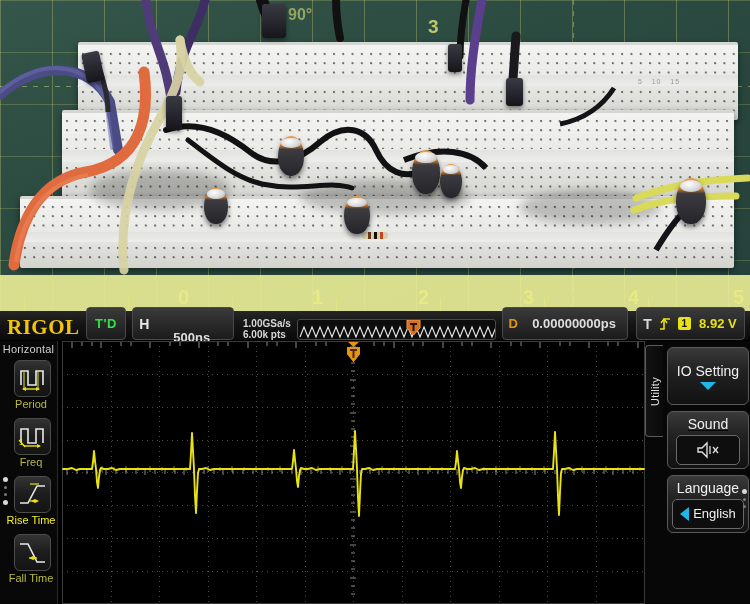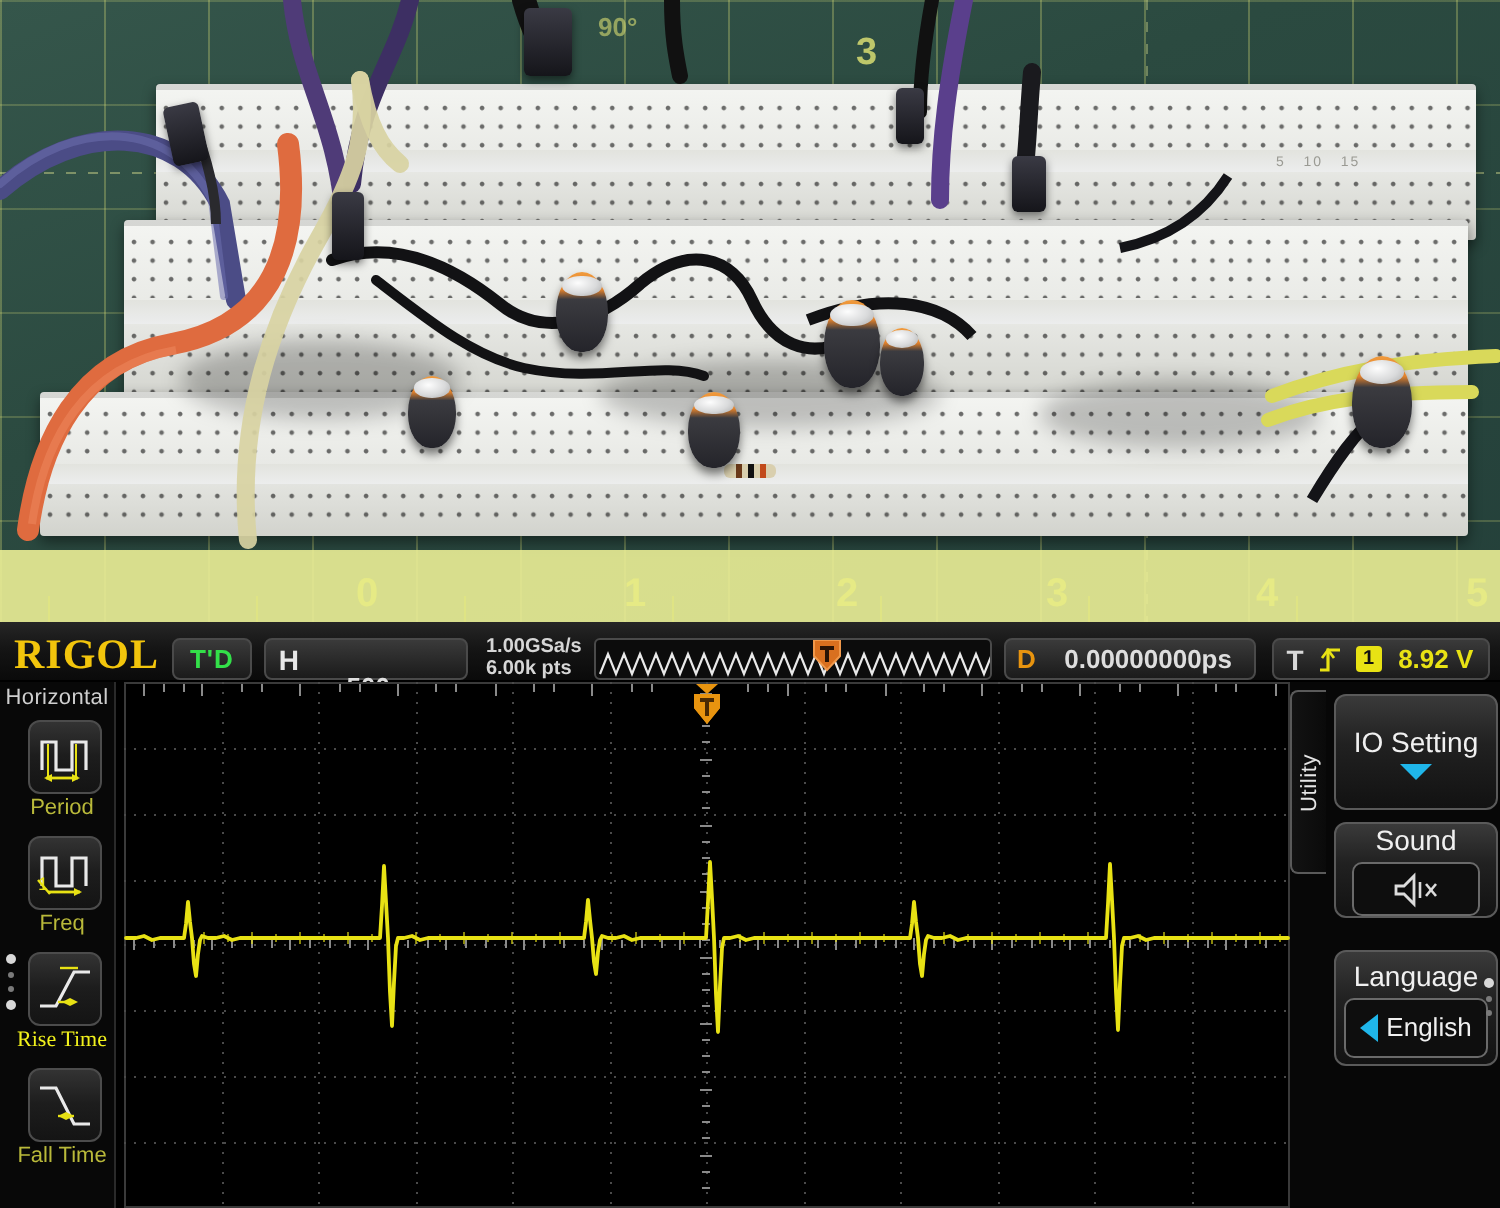--- a/index.html
+++ b/index.html
@@ -92,21 +92,21 @@
     border-bottom: 1px solid #000;
     display:flex; align-items:flex-end; gap:6px; padding:0 5px;
   }
   .logo {
     color:#f2c50c; font-family:"Liberation Serif", serif; font-weight:bold;
     font-size:21px; letter-spacing:.5px; padding-left:2px;
   }
   .pill {
     background: linear-gradient(180deg,#3a3a3a,#1b1b1b);
     border:1px solid #4a4a4a; border-radius:4px;
-    display:flex; align-items:center; height:21px; padding:0 6px;
+    display:flex; align-items:center; height:33px; padding:0 6px;
   }
   .td { color:#33e049; font-size:13px; font-weight:bold; letter-spacing:.5px; }
   .hlbl { color:#e8e8e8; font-size:14px; font-weight:bold; padding-right:7px; }
   .hval { color:#dedede; font-size:13px; font-weight:bold; }
   .smallstack { display:flex; flex-direction:column; justify-content:center; line-height:11px; padding-left:3px; }
   .smallstack div { color:#d6d6d6; font-size:10px; font-weight:bold; }
   .preview {
     position:relative; width:222px; height:21px;
     background:#0c0c0c; border:1px solid #4a4a4a; border-radius:3px; overflow:hidden;
   }
@@ -122,21 +122,21 @@
 
   
   .lmenu { position:absolute; left:0; top:30px; width:58px; height:263px; background:#080808; border-right:1px solid #2a2a2a; }
   .lmenu-title { color:#cfcfcf; font-size:11px; text-align:center; padding-top:2px; letter-spacing:.2px; }
   .mbtn {
     position:absolute; left:14px; width:37px; height:37px;
     background: linear-gradient(180deg,#333 0%,#1d1d1d 48%,#141414 100%);
     border:1px solid #4c4c4c; border-radius:6px;
   }
   .mlbl { position:absolute; left:0; width:62px; text-align:center; font-size:11px; color:#b9b93a; }
-  .mlbl.active { color:#f1f11c;font-family:Liberation Serif, serif; }
+  .mlbl.active { color:#f1f11c; }
   .dots { position:absolute; display:flex; flex-direction:column; gap:4px; align-items:center; }
   .dots i { display:block; width:3px; height:3px; border-radius:50%; background:#7a7a7a; }
   .dots i.big { width:5px; height:5px; background:#d8d8d8; }
 
   .rmenu { position:absolute; right:0; top:30px; width:105px; height:263px; background:#070707; }
   .utility-tab {
     position:absolute; left:0; top:4px; width:18px; height:92px;
     border:1px solid #5a5a5a; border-right:none; border-radius:4px 0 0 4px;
     background: linear-gradient(90deg,#131313,#0a0a0a);
     display:flex; align-items:center; justify-content:center;
@@ -179,21 +179,21 @@
 <body>
 
 <div id="root">
 
   <div class="photo">
     <div class="mat"></div>
     <div class="mat-dash"></div>
     <div class="mat-dash2"></div>
 
     <div class="mat-num" style="left:428px; top:16px;">3</div>
-    <div class="mat-num" style="left:299px; top:6px; font-size:13px; opacity:.6;">90°</div>
+    <div class="mat-num" style="left:288px; top:6px; font-size:16px; opacity:.6;">90°</div>
 
     <div class="bb" style="left:78px; top:42px; width:660px; height:78px;">
       <div class="bb-edge" style="top:0;"></div>
       <div class="holes" style="top:6px; height:26px;"></div>
       <div class="bb-chan" style="top:33px; height:11px;"></div>
       <div class="holes" style="top:44px; height:28px;"></div>
       <div class="bb-label" style="left:560px; top:36px;">5&nbsp;&nbsp;&nbsp;10&nbsp;&nbsp;&nbsp;15</div>
     </div>
 
     <div class="bb" style="left:62px; top:110px; width:672px; height:92px;">
@@ -651,21 +651,21 @@
     <div class="rmenu">
       <div class="utility-tab">
         <span>Utility</span>
       </div>
 
       <div class="rbtn" style="top:6px; height:58px;">
         <span class="rbtn-text">IO Setting</span>
         <span class="chev"></span>
       </div>
 
-      <div class="rbtn" style="top:70px; height:48px; gap:3px;">
+      <div class="rbtn" style="top:70px; height:58px; gap:3px;text-decoration:underline;">
         <span class="rbtn-text">Sound</span>
         <span class="subbox">
           <svg width="26" height="18" viewBox="0 0 26 18">
             <polygon points="3,7 7,7 12,2 12,16 7,11 3,11" fill="none" stroke="#dcdcdc" stroke-width="1.4"></polygon>
             <line x1="15" y1="5" x2="15" y2="13" stroke="#dcdcdc" stroke-width="1.3"></line>
             <line x1="18" y1="6" x2="23" y2="12" stroke="#dcdcdc" stroke-width="1.3"></line>
             <line x1="23" y1="6" x2="18" y2="12" stroke="#dcdcdc" stroke-width="1.3"></line>
           </svg>
         </span>
       </div>

